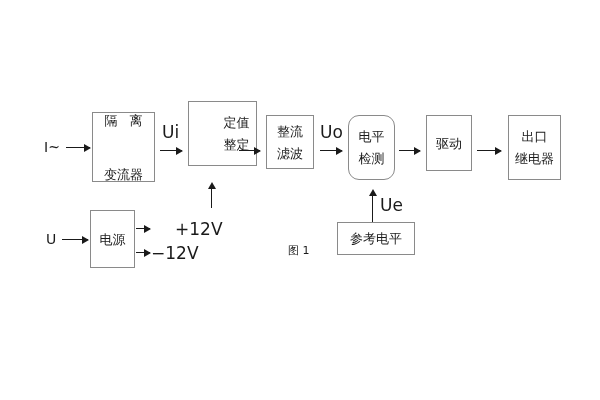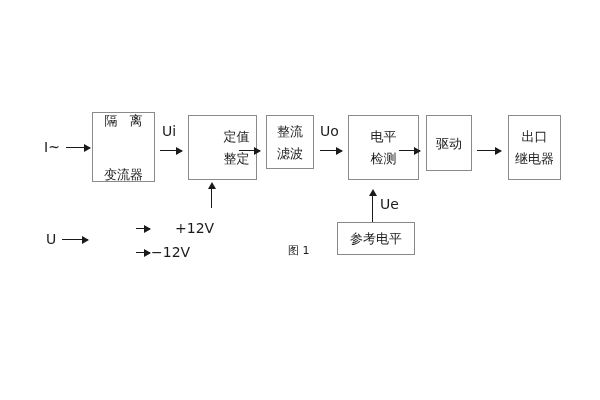--- a/index.html
+++ b/index.html
@@ -69,76 +69,79 @@
     border-bottom: 7px solid #1a1a1a;
   }
   
   .label {
     position: absolute;
     color: #1a1a1a;
     font-size: 13px;
     white-space: nowrap;
     line-height: 1;
   }
-  .label.sig { font-size: 14px; text-align: center; }
+  .label.sig { font-size: 17px; text-align: center; }
   .label.term { font-size: 14px; }
   .caption { position: absolute; font-size: 11px; color: #1a1a1a; }
 </style>
 </head>
 <body>
 
 <div id="canvas">
 
   <div class="label term" style="left:44px; top:140px;">I~</div>
   <div class="harrow" style="left:66px; top:147px; width:24px;"></div>
 
   <div class="block" style="left:92px; top:112px; width:63px; height:70px;gap:32px;">
     <span class="line1 spaced">隔 离</span>
     <span class="line2">变流器</span>
   </div>
 
   <div class="label sig" style="left:162px; top:124px;">Ui</div>
   <div class="harrow" style="left:160px; top:150px; width:22px;"></div>
 
-  <div class="block" style="left:188px; top:115px; width:69px; height:65px;padding-left:28px;">
+  <div class="block" style="left:188px; top:101px; width:69px; height:65px;padding-left:28px;">
     <span class="line1">定值</span>
     <span class="line2">整定</span>
   </div>
 
   <div class="harrow" style="left:239px; top:150px; width:21px;"></div>
 
   <div class="block" style="left:266px; top:115px; width:48px; height:54px;">
     <span class="line1">整流</span>
     <span class="line2">滤波</span>
   </div>
 
   <div class="label sig" style="left:320px; top:124px;">Uo</div>
   <div class="harrow" style="left:320px; top:150px; width:22px;"></div>
 
-  <div class="block" style="left:348px; top:115px; width:71px; height:65px;">
+  <div class="block" style="left:348px; top:115px; width:47px; height:65px;border-radius:11px;">
     <span class="line1">电平</span>
     <span class="line2">检测</span>
   </div>
 
   <div class="harrow" style="left:399px; top:150px; width:21px;"></div>
 
   <div class="block single" style="left:426px; top:115px; width:46px; height:56px;">
     <span class="line1">驱动</span>
   </div>
 
   <div class="harrow" style="left:477px; top:150px; width:24px;"></div>
 
   <div class="block" style="left:508px; top:115px; width:53px; height:65px;">
     <span class="line1">出口</span>
     <span class="line2">继电器</span>
   </div>
 
   <div class="label term" style="left:46px; top:232px;">U</div>
   <div class="harrow" style="left:62px; top:239px; width:26px;"></div>
 
+  <div class="block single" style="left:90px; top:210px; width:45px; height:58px;">
+    <span class="line1">电源</span>
+  </div>
 
   <div class="harrow" style="left:136px; top:228px; width:14px;"></div>
   <div class="label sig" style="left:151px; top:221px;margin-left:24px;">+12V</div>
 
   <div class="harrow" style="left:136px; top:252px; width:14px;"></div>
   <div class="label sig" style="left:151px; top:245px;">−12V</div>
 
 
   <div class="varrow" style="left:211px; top:189px; height:19px;"></div>
 

